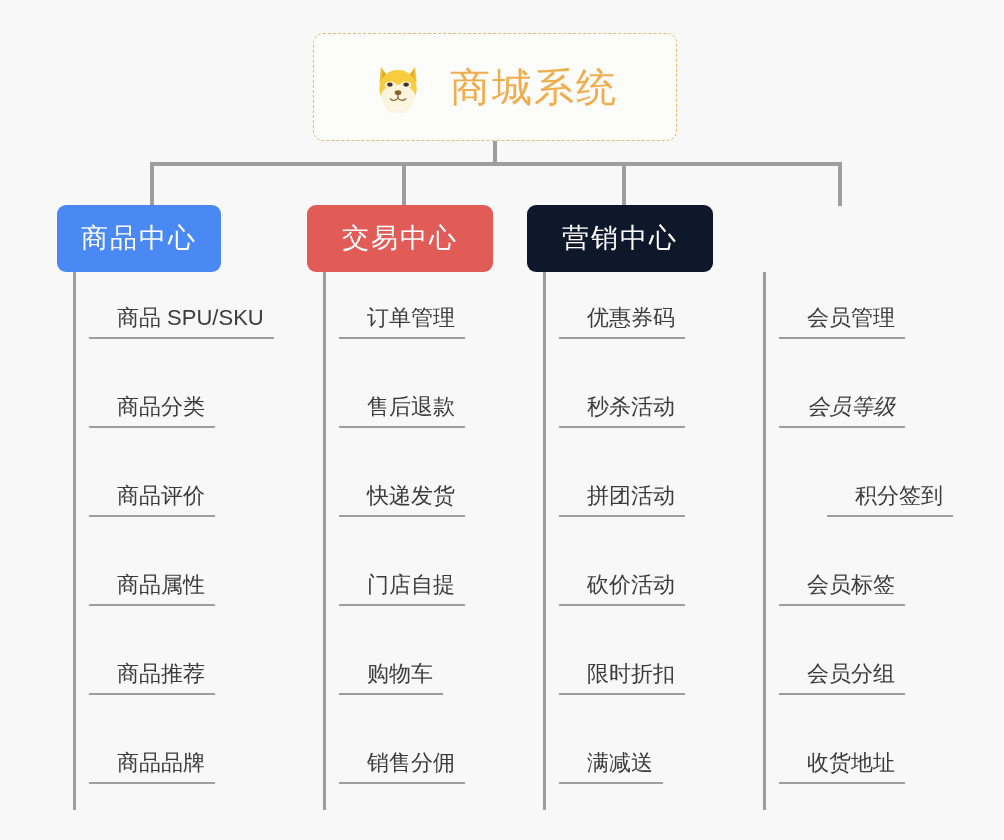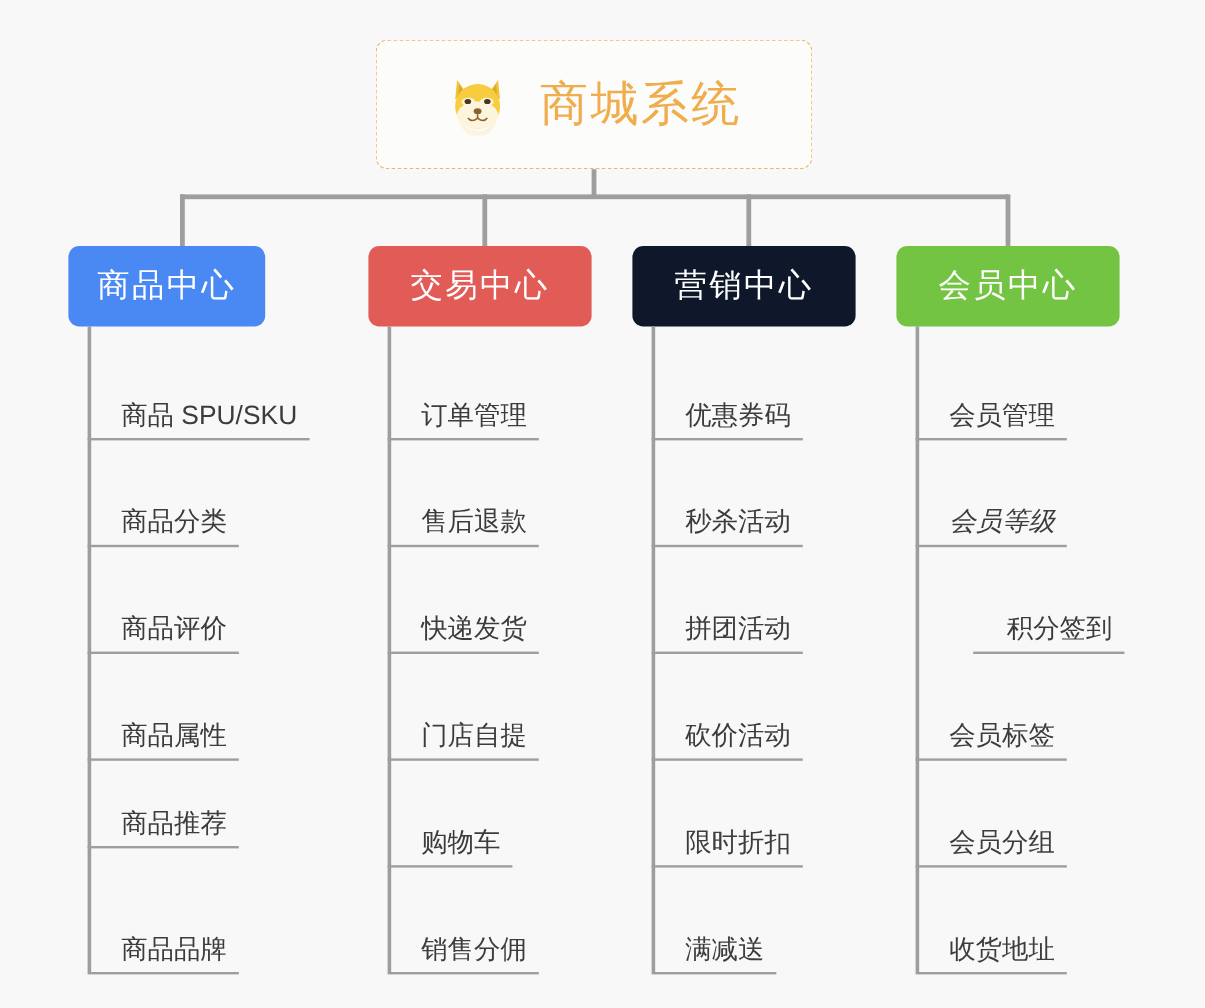--- a/index.html
+++ b/index.html
@@ -108,21 +108,22 @@
     top: 0;
     width: 3px;
     background: #9e9e9e;
   }
   .leaf {
     position: absolute;
     left: 0;
     height: 89px;
     box-sizing: border-box;
     display: flex;
-    align-items: flex-end;
+    align-items: center;
+    padding-left: 16px;
   }
   .leaf-text {
     display: inline-block;
     padding: 0 10px 7px 28px;
     border-bottom: 2px solid #9e9e9e;
     font-size: 22px;
     line-height: 1.1;
     color: #3c3c3c;
     white-space: nowrap;
   }
@@ -168,21 +169,21 @@
       </div>
       <div class="leaf" style="top: 95px;">
         <span class="leaf-text">商品分类</span>
       </div>
       <div class="leaf" style="top: 184px;">
         <span class="leaf-text">商品评价</span>
       </div>
       <div class="leaf" style="top: 273px;">
         <span class="leaf-text">商品属性</span>
       </div>
-      <div class="leaf" style="top: 346px;">
+      <div class="leaf" style="top: 362px;">
         <span class="leaf-text">商品推荐</span>
       </div>
       <div class="leaf" style="top: 451px;">
         <span class="leaf-text">商品品牌</span>
       </div>
     </div>
     <div class="conn conn-drop" style="left: 402px;"></div>
     <div class="category" style="left: 307px; width: 186px; background: rgb(225, 91, 87);">
       <span class="category-label">交易中心</span>
     </div>
@@ -226,23 +227,20 @@
         <span class="leaf-text">砍价活动</span>
       </div>
       <div class="leaf" style="top: 362px;">
         <span class="leaf-text">限时折扣</span>
       </div>
       <div class="leaf" style="top: 451px;">
         <span class="leaf-text">满减送</span>
       </div>
     </div>
     <div class="conn conn-drop" style="left: 838px;"></div>
-    <div class="category" style="left: 747px; width: 186px; background: rgb(116, 196, 68);">
-      <span class="category-label">会员中心</span>
-    </div>
     <div class="branch" style="left: 763px; height: 540px;">
       <div class="branch-spine" style="height: 538px;"></div>
       <div class="leaf" style="top: 6px;">
         <span class="leaf-text">会员管理</span>
       </div>
       <div class="leaf" style="top: 95px; font-style: italic;">
         <span class="leaf-text">会员等级</span>
       </div>
       <div class="leaf" style="top: 184px; margin-left: 48px;">
         <span class="leaf-text">积分签到</span>

